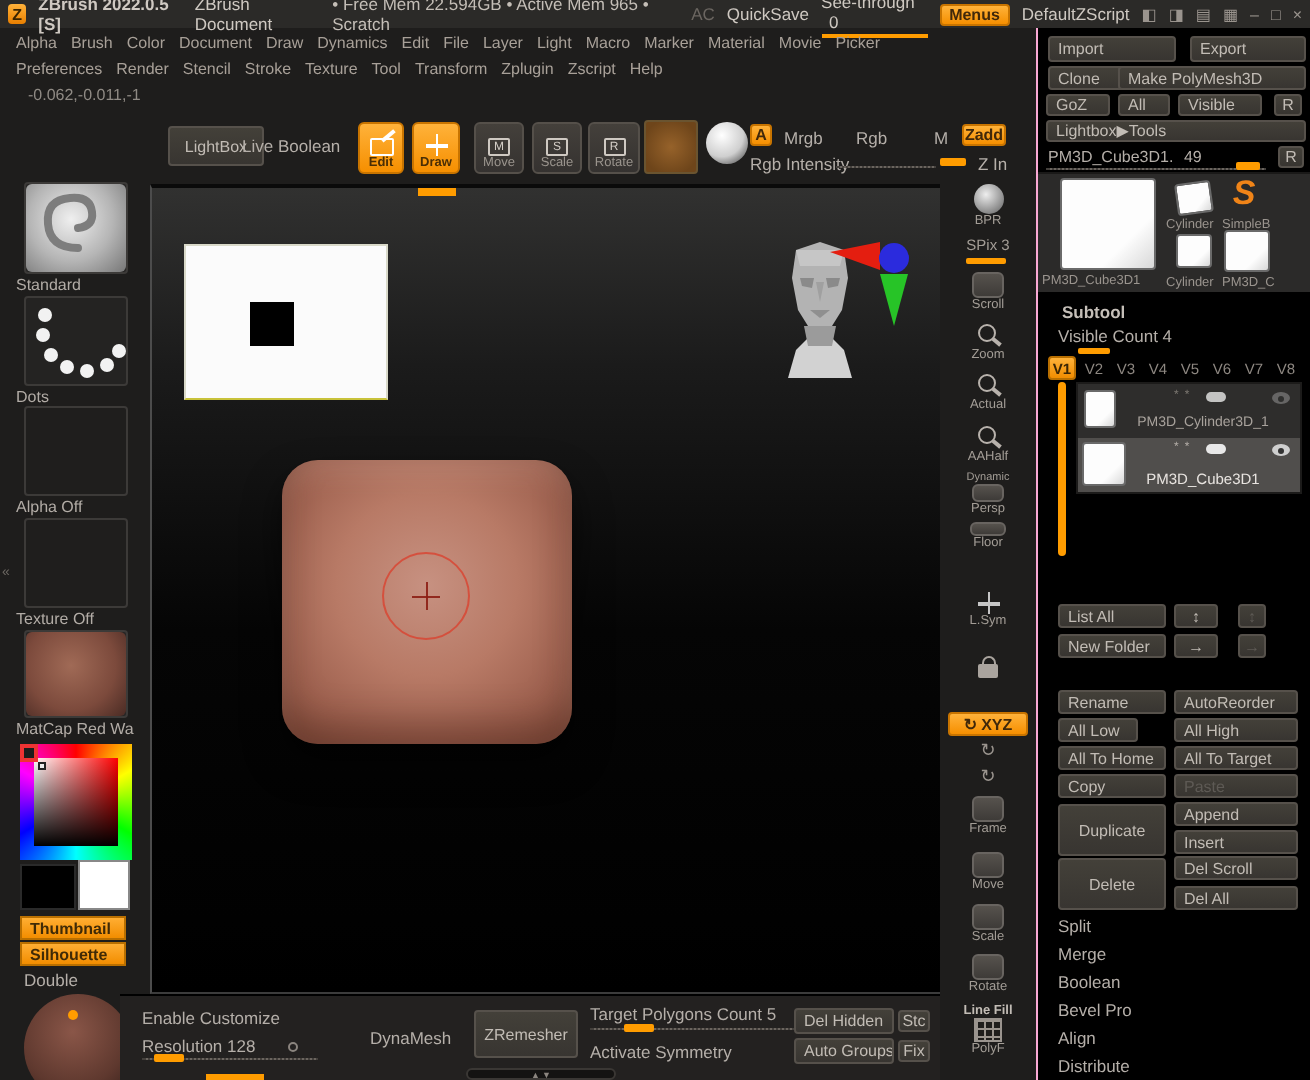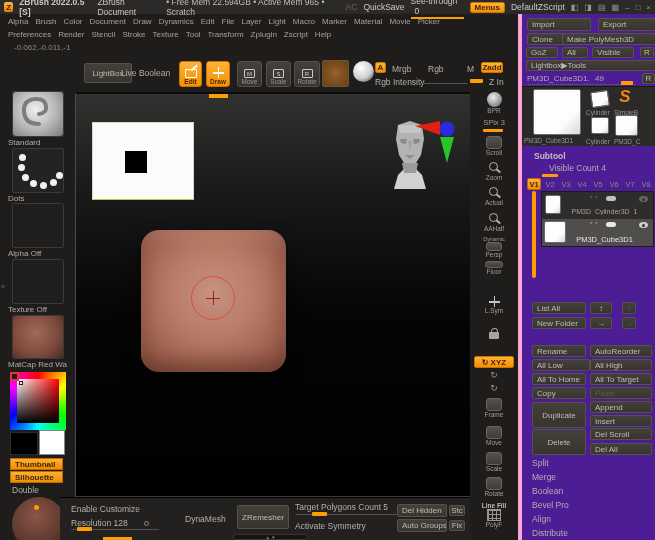--- a/index.html
+++ b/index.html
@@ -66,21 +66,21 @@
   .shelficon{width:16px;height:13px;margin:0 auto;background:linear-gradient(#56524d,#3e3b38);border:1px solid #686460;border-radius:3px}
   .mag{width:12px;height:12px;margin:0 auto;position:relative}
   .mag:before{content:"";position:absolute;left:1px;top:0;width:7px;height:7px;border:1.5px solid #b8b2ac;border-radius:50%}
   .mag:after{content:"";position:absolute;left:8px;top:8px;width:5px;height:1.5px;background:#b8b2ac;transform:rotate(40deg)}
   .padlock{width:10px;height:7px;margin:4px auto 0;background:#aaa49e;border-radius:1px;position:relative}
   .padlock:before{content:"";position:absolute;left:1.5px;top:-4px;width:5px;height:5px;border:1.5px solid #aaa49e;border-bottom:none;border-radius:4px 4px 0 0}
   .gridico{width:14px;height:12px;margin:0 auto;border:1px solid #9a948e;
            background:linear-gradient(#9a948e 1px,transparent 1px) 0 0/4px 4px,linear-gradient(90deg,#9a948e 1px,transparent 1px) 0 0/4px 4px}
   .bprsphere{width:15px;height:15px;margin:0 auto;border-radius:50%;background:radial-gradient(circle at 40% 35%,#eee,#888 70%,#555)}
   
-  #rpanel{position:absolute;left:518px;top:14px;width:137px;height:526px;background:#4c1d95;border-left:4px solid #f9a8d4}
+  #rpanel{position:absolute;left:518px;top:14px;width:137px;height:526px;background:#000000;border-left:1px solid #f9a8d4}
   .rflat{position:absolute;color:#b5afa9;font-size:8.5px;white-space:nowrap}
   .thumb-white{background:linear-gradient(135deg,#fdfdfd 70%,#d8d8d8);border:1px solid #6a6a6a;border-radius:2px}
   .minilbl{position:absolute;font-size:6.5px;color:#9a948e;white-space:nowrap}
   .vtabs{position:absolute;left:5px;top:164px;display:flex;gap:2px}
   .vtabs span{width:14px;height:12px;display:flex;align-items:center;justify-content:center;font-size:7.5px;color:#8d8781}
   .vtabs span:first-child{background:linear-gradient(#ffb23a,#f28d00);border:1px solid #b96f00;color:#3c2605;font-weight:bold;border-radius:2px}
   .strow .nm{position:absolute;left:18px;right:4px;text-align:center;font-size:7px;color:#a8a29c;white-space:nowrap;overflow:hidden}
   .pill{position:absolute;width:10px;height:5px;border-radius:3px;background:#e8e8e8}
   .eye{position:absolute;width:9px;height:6px;border-radius:50%;background:#cfcfcf}
   .eye:after{content:"";position:absolute;left:3px;top:1.5px;width:3px;height:3px;border-radius:50%;background:#333}
@@ -364,21 +364,21 @@
       <span class="minilbl" style="left:64px;top:22px">Cylinder</span>
       <span class="minilbl" style="left:92px;top:22px">SimpleB</span>
       <div class="abs thumb-white" style="left:69px;top:30px;width:18px;height:17px"></div>
       <div class="abs thumb-white" style="left:93px;top:28px;width:23px;height:21px"></div>
       <span class="minilbl" style="left:2px;top:50px">PM3D_Cube3D1</span>
       <span class="minilbl" style="left:64px;top:51px">Cylinder</span>
       <span class="minilbl" style="left:92px;top:51px">PM3D_C</span>
     </div>
 
     <div class="rflat" style="left:12px;top:137px;font-weight:bold;color:#c5bfb8">Subtool</div>
-    <div class="rflat" style="left:27px;top:149px">Visible Count 4</div>
+    <div class="rflat" style="left:10px;top:149px">Visible Count 4</div>
     <div class="handle" style="left:20px;top:160px;width:16px;height:3px"></div>
 
     <div class="vtabs">
         <span>V1</span>
         <span>V2</span>
         <span>V3</span>
         <span>V4</span>
         <span>V5</span>
         <span>V6</span>
         <span>V7</span>
@@ -406,21 +406,21 @@
 
     <div class="abs btn left" style="left:10px;top:288px;width:54px;height:12px">List All</div>
     <div class="abs btn" style="left:68px;top:288px;width:22px;height:12px">↕</div>
     <div class="abs btn dim" style="left:100px;top:288px;width:14px;height:12px;color:#5e5a55">↕</div>
     <div class="abs btn left" style="left:10px;top:303px;width:54px;height:12px">New Folder</div>
     <div class="abs btn" style="left:68px;top:303px;width:22px;height:12px">→</div>
     <div class="abs btn dim" style="left:100px;top:303px;width:14px;height:12px;color:#5e5a55">→</div>
 
     <div class="abs btn left" style="left:10px;top:331px;width:54px;height:12px">Rename</div>
     <div class="abs btn left" style="left:68px;top:331px;width:62px;height:12px">AutoReorder</div>
-    <div class="abs btn left" style="left:10px;top:345px;width:58px;height:12px">All Low</div>
+    <div class="abs btn left" style="left:10px;top:345px;width:40px;height:12px">All Low</div>
     <div class="abs btn left" style="left:68px;top:345px;width:62px;height:12px">All High</div>
     <div class="abs btn left" style="left:10px;top:359px;width:54px;height:12px">All To Home</div>
     <div class="abs btn left" style="left:68px;top:359px;width:62px;height:12px">All To Target</div>
     <div class="abs btn left" style="left:10px;top:373px;width:54px;height:12px">Copy</div>
     <div class="abs btn left dim" style="left:68px;top:373px;width:62px;height:12px;color:#5e5a55">Paste</div>
 
     <div class="abs btn" style="left:10px;top:388px;width:54px;height:26px">Duplicate</div>
     <div class="abs btn left" style="left:68px;top:387px;width:62px;height:12px">Append</div>
     <div class="abs btn left" style="left:68px;top:401px;width:62px;height:12px">Insert</div>
     <div class="abs btn" style="left:10px;top:415px;width:54px;height:26px">Delete</div>

